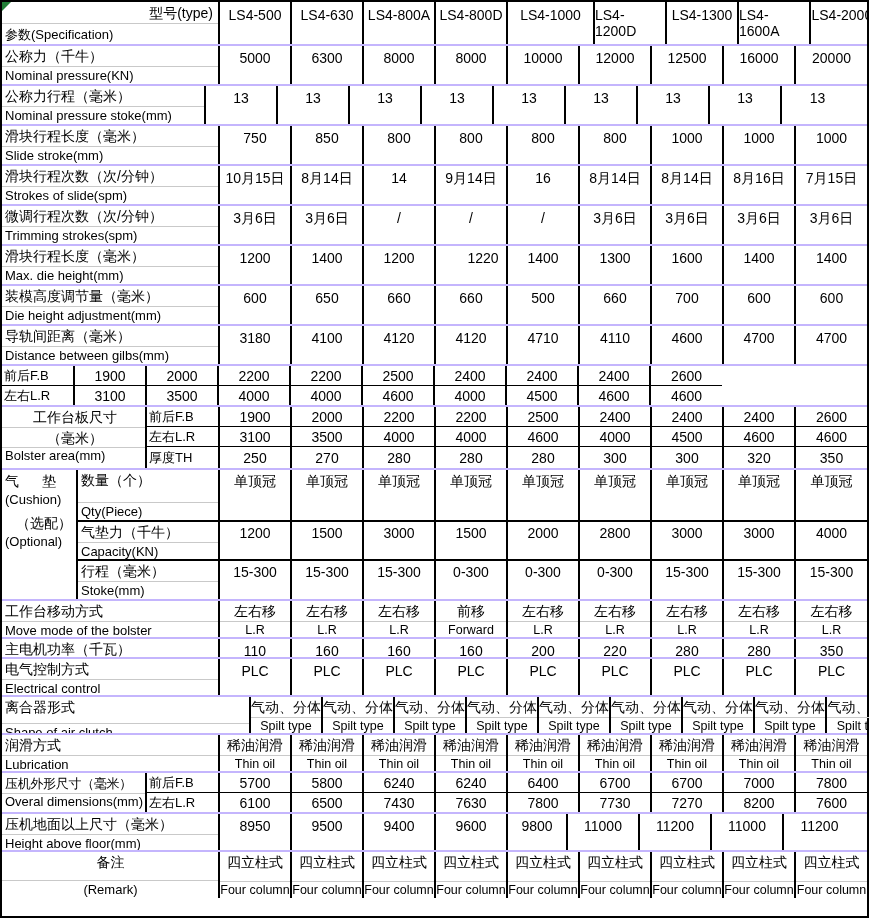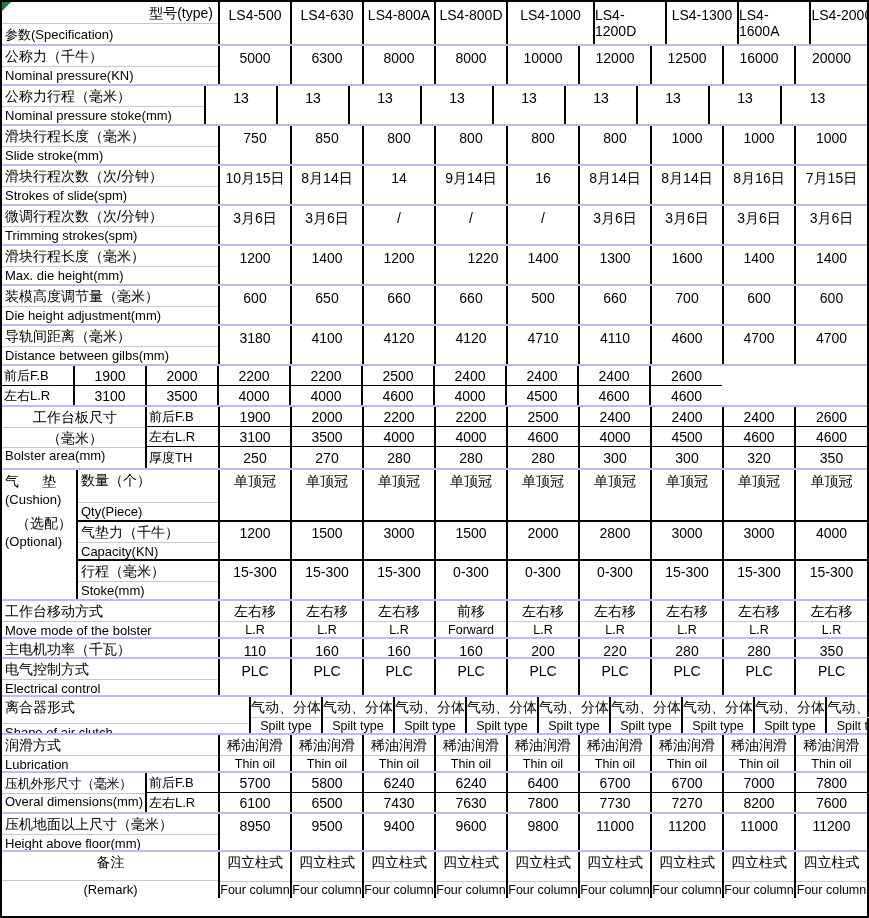--- a/index.html
+++ b/index.html
@@ -494,21 +494,21 @@
     </div>
     <div class="row" style="height: 38px;">
       <div class="cell lcell" style="width: 218px;">
         <div class="lz">压机地面以上尺寸（毫米）</div>
         <div class="le">Height above floor(mm)</div>
       </div>
       <div class="cell vcell vtop" style="width: 72px;">8950</div>
       <div class="cell vcell vtop" style="width: 72px;">9500</div>
       <div class="cell vcell vtop" style="width: 72px;">9400</div>
       <div class="cell vcell vtop" style="width: 72px;">9600</div>
-      <div class="cell vcell vtop" style="width: 72px; text-align: center;">9800</div>
+      <div class="cell vcell vtop" style="width: 60px; text-align: center;">9800</div>
       <div class="cell vcell vtop" style="width: 72px;">11000</div>
       <div class="cell vcell vtop" style="width: 72px;">11200</div>
       <div class="cell vcell vtop" style="width: 72px;">11000</div>
       <div class="cell vcell vtop" style="width: 71px;">11200</div>
     </div>
     <div class="row" style="height: 46px;">
       <div class="cell lcell" style="width: 218px;">
         <div class="lz ctr">备注</div>
         <div class="le ctr">(Remark)</div>
       </div>

